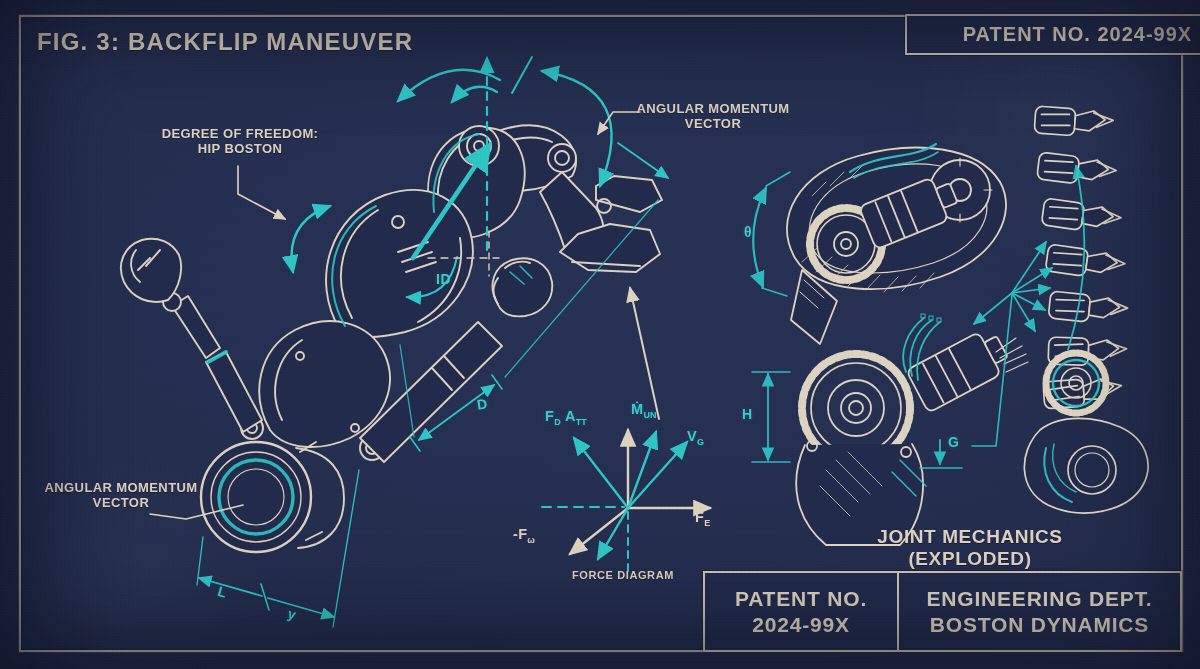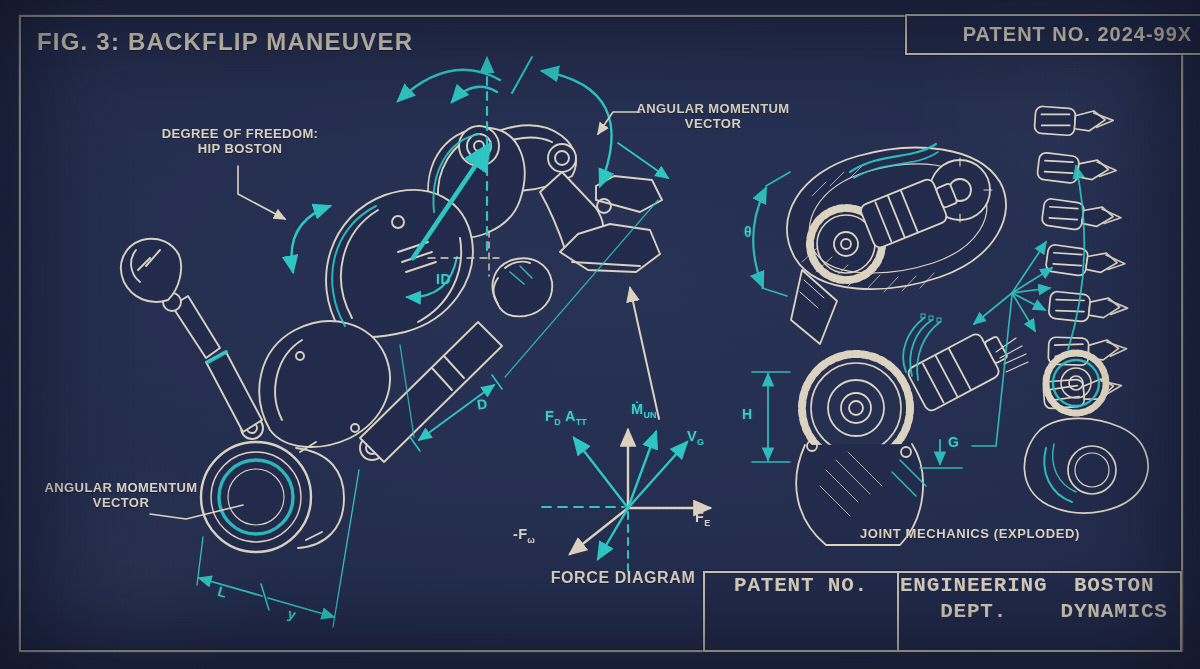--- a/index.html
+++ b/index.html
@@ -26,38 +26,38 @@
     position:absolute;left:19px;top:15px;width:1160px;height:633px;z-index:1;
     border:2px solid rgba(219,209,189,.8);
     box-shadow:0 0 0 1px rgba(219,209,189,.12), inset 0 0 0 1px rgba(0,0,0,.2);
   }
   svg.draw{position:absolute;left:0;top:0;z-index:2;}
   .lbl{position:absolute;z-index:3;color:#dcd2bf;font-weight:700;}
   .title{left:37px;top:28px;font-size:24px;letter-spacing:1.2px;
     text-shadow:0 1px 0 rgba(0,0,0,.4);}
   .callout{font-size:13px;line-height:15px;text-align:center;letter-spacing:.4px;
     text-shadow:0 1px 0 rgba(0,0,0,.35);}
-  .caption{font-size:13px;letter-spacing:.6px;text-align:center;
+  .caption{font-size:19px;letter-spacing:.6px;text-align:center;
     text-shadow:0 1px 0 rgba(0,0,0,.35);}
   .dim{position:absolute;z-index:3;color:#3bcdcb;font-weight:700;font-size:14px;
     letter-spacing:.5px;text-shadow:0 0 4px rgba(46,198,196,.25);}
   .vec{position:absolute;z-index:3;font-weight:700;font-size:14.5px;letter-spacing:.3px;}
   .vec sub{font-size:9px;letter-spacing:0;}
   .vec.teal{color:#3bcdcb;text-shadow:0 0 4px rgba(46,198,196,.25);}
   .vec.cream{color:#dcd2bf;}
   .box{
     position:absolute;z-index:4;background:#222b4b;border:2px solid rgba(222,212,192,.9);
     color:#dcd2bf;text-align:center;font-weight:700;
     box-shadow:0 0 0 1px rgba(0,0,0,.25);
   }
   .patent-top{left:905px;top:14px;width:261px;height:37px;font-size:20px;
     line-height:37px;letter-spacing:1px;padding-left:40px;}
   .title-block{left:703px;top:571px;width:475px;height:77px;display:flex;}
-  .tb-cell{flex:0 0 auto;display:flex;flex-direction:row;justify-content:center;
-    font-size:21px;line-height:26px;letter-spacing:.8px;font-family:Liberation Mono, monospace;}
+  .tb-cell{flex:0 0 auto;display:flex;flex-direction:column;justify-content:center;
+    font-size:21px;line-height:26px;letter-spacing:.8px;}
   .tb-patent{width:192px;border-right:2px solid rgba(222,212,192,.9);}
   .tb-org{flex:1;}
 </style>
 </head>
 <body>
 
 <div class="stage">
 
   <div class="frame"></div>
 
@@ -309,21 +309,21 @@
   <div class="lbl callout" style="left:628px;top:101px;width:170px;">
     <div>ANGULAR MOMENTUM</div>
     <div>VECTOR</div>
   </div>
 
   <div class="lbl callout" style="left:36px;top:480px;width:170px;">
     <div>ANGULAR MOMENTUM</div>
     <div>VECTOR</div>
   </div>
 
-  <div class="lbl caption" style="left:540px;top:569px;width:166px;font-size:16px;">FORCE DIAGRAM</div>
+  <div class="lbl caption" style="left:540px;top:569px;width:166px;font-size:11px;">FORCE DIAGRAM</div>
 
   <div class="lbl caption" style="left:845px;top:526px;width:250px;">JOINT MECHANICS (EXPLODED)</div>
 
   <div class="dim" style="left:218px;top:584px;transform:rotate(16deg);">L</div>
   <div class="dim" style="left:288px;top:606px;transform:rotate(16deg);">y</div>
   <div class="dim" style="left:477px;top:396px;transform:rotate(-8deg);">D</div>
   <div class="dim" style="left:436px;top:271px;">ID</div>
   <div class="dim" style="left:742px;top:406px;">H</div>
   <div class="dim" style="left:744px;top:224px;">θ</div>
   <div class="dim" style="left:948px;top:434px;">G</div>
@@ -344,20 +344,21 @@
     <span>-F</span><sub>ω</sub>
   </div>
 
   <div class="box patent-top">
     <span>PATENT NO. 2024-99X</span>
   </div>
 
   <div class="box title-block">
     <div class="tb-cell tb-patent">
       <div>PATENT NO.</div>
+      <div>2024-99X</div>
     </div>
     <div class="tb-cell tb-org">
       <div>ENGINEERING DEPT.</div>
       <div>BOSTON DYNAMICS</div>
     </div>
   </div>
 
 </div>
 
 </body></html>

